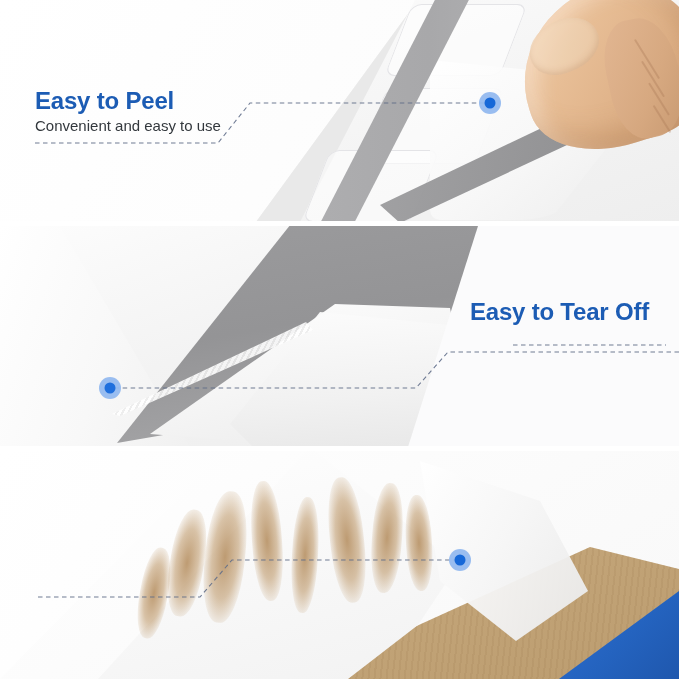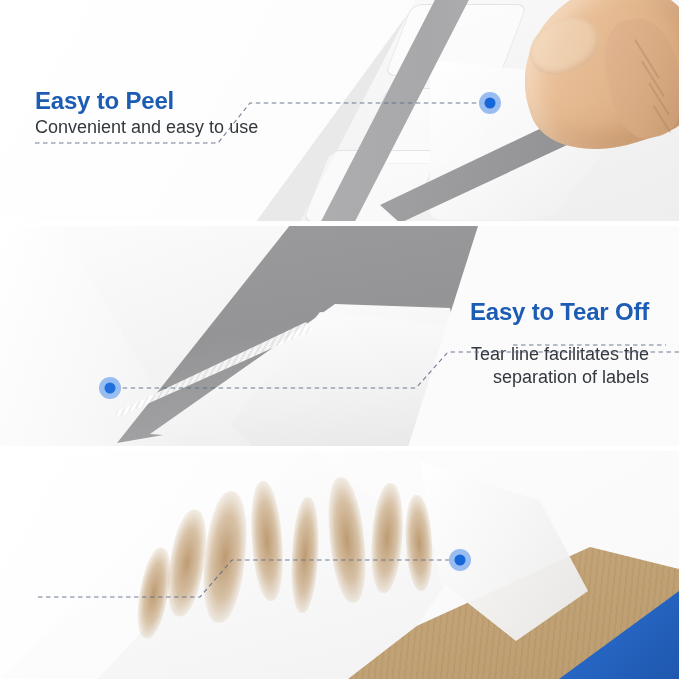--- a/index.html
+++ b/index.html
@@ -198,21 +198,21 @@
     font-weight:bold;
     font-size:24px;
     line-height:1.05;
     letter-spacing:-.2px;
     color:#1c5cb4;
     white-space:nowrap;
   }
   .callout p{
     margin:3px 0 0 0;
     font-family:"Liberation Sans", sans-serif;
-    font-size:18px;
+    font-size:15px;
     line-height:1.28;
     color:#33383d;
     white-space:pre-line;
   }
   .align-right h2, .align-right p{text-align:right;}
 
   #callout-1{left:35px;top:88px;}
   #callout-2{right:30px;top:299px;}
   #callout-3{left:37px;top:530px;}
 
@@ -285,22 +285,20 @@
     </div>
   </div>
 
   <div class="callout" id="callout-1">
     <h2>Easy to Peel</h2>
     <p>Convenient and easy to use</p>
   </div>
 
   <div class="callout align-right" id="callout-2">
     <h2>Easy to Tear Off</h2>
-    <p style="margin-top:19px;">Tear line facilitates the
-separation of labels</p>
   </div>
 
 
   <svg id="connectors" viewBox="0 0 679 679">
 
     <path class="dash" d="M 35 143 L 218 143 L 250 103 L 488 103"></path>
     <g>
       <circle class="dot-halo" cx="490" cy="103" r="11"></circle>
       <circle class="dot-core" cx="490" cy="103" r="5.5"></circle>
     </g>

